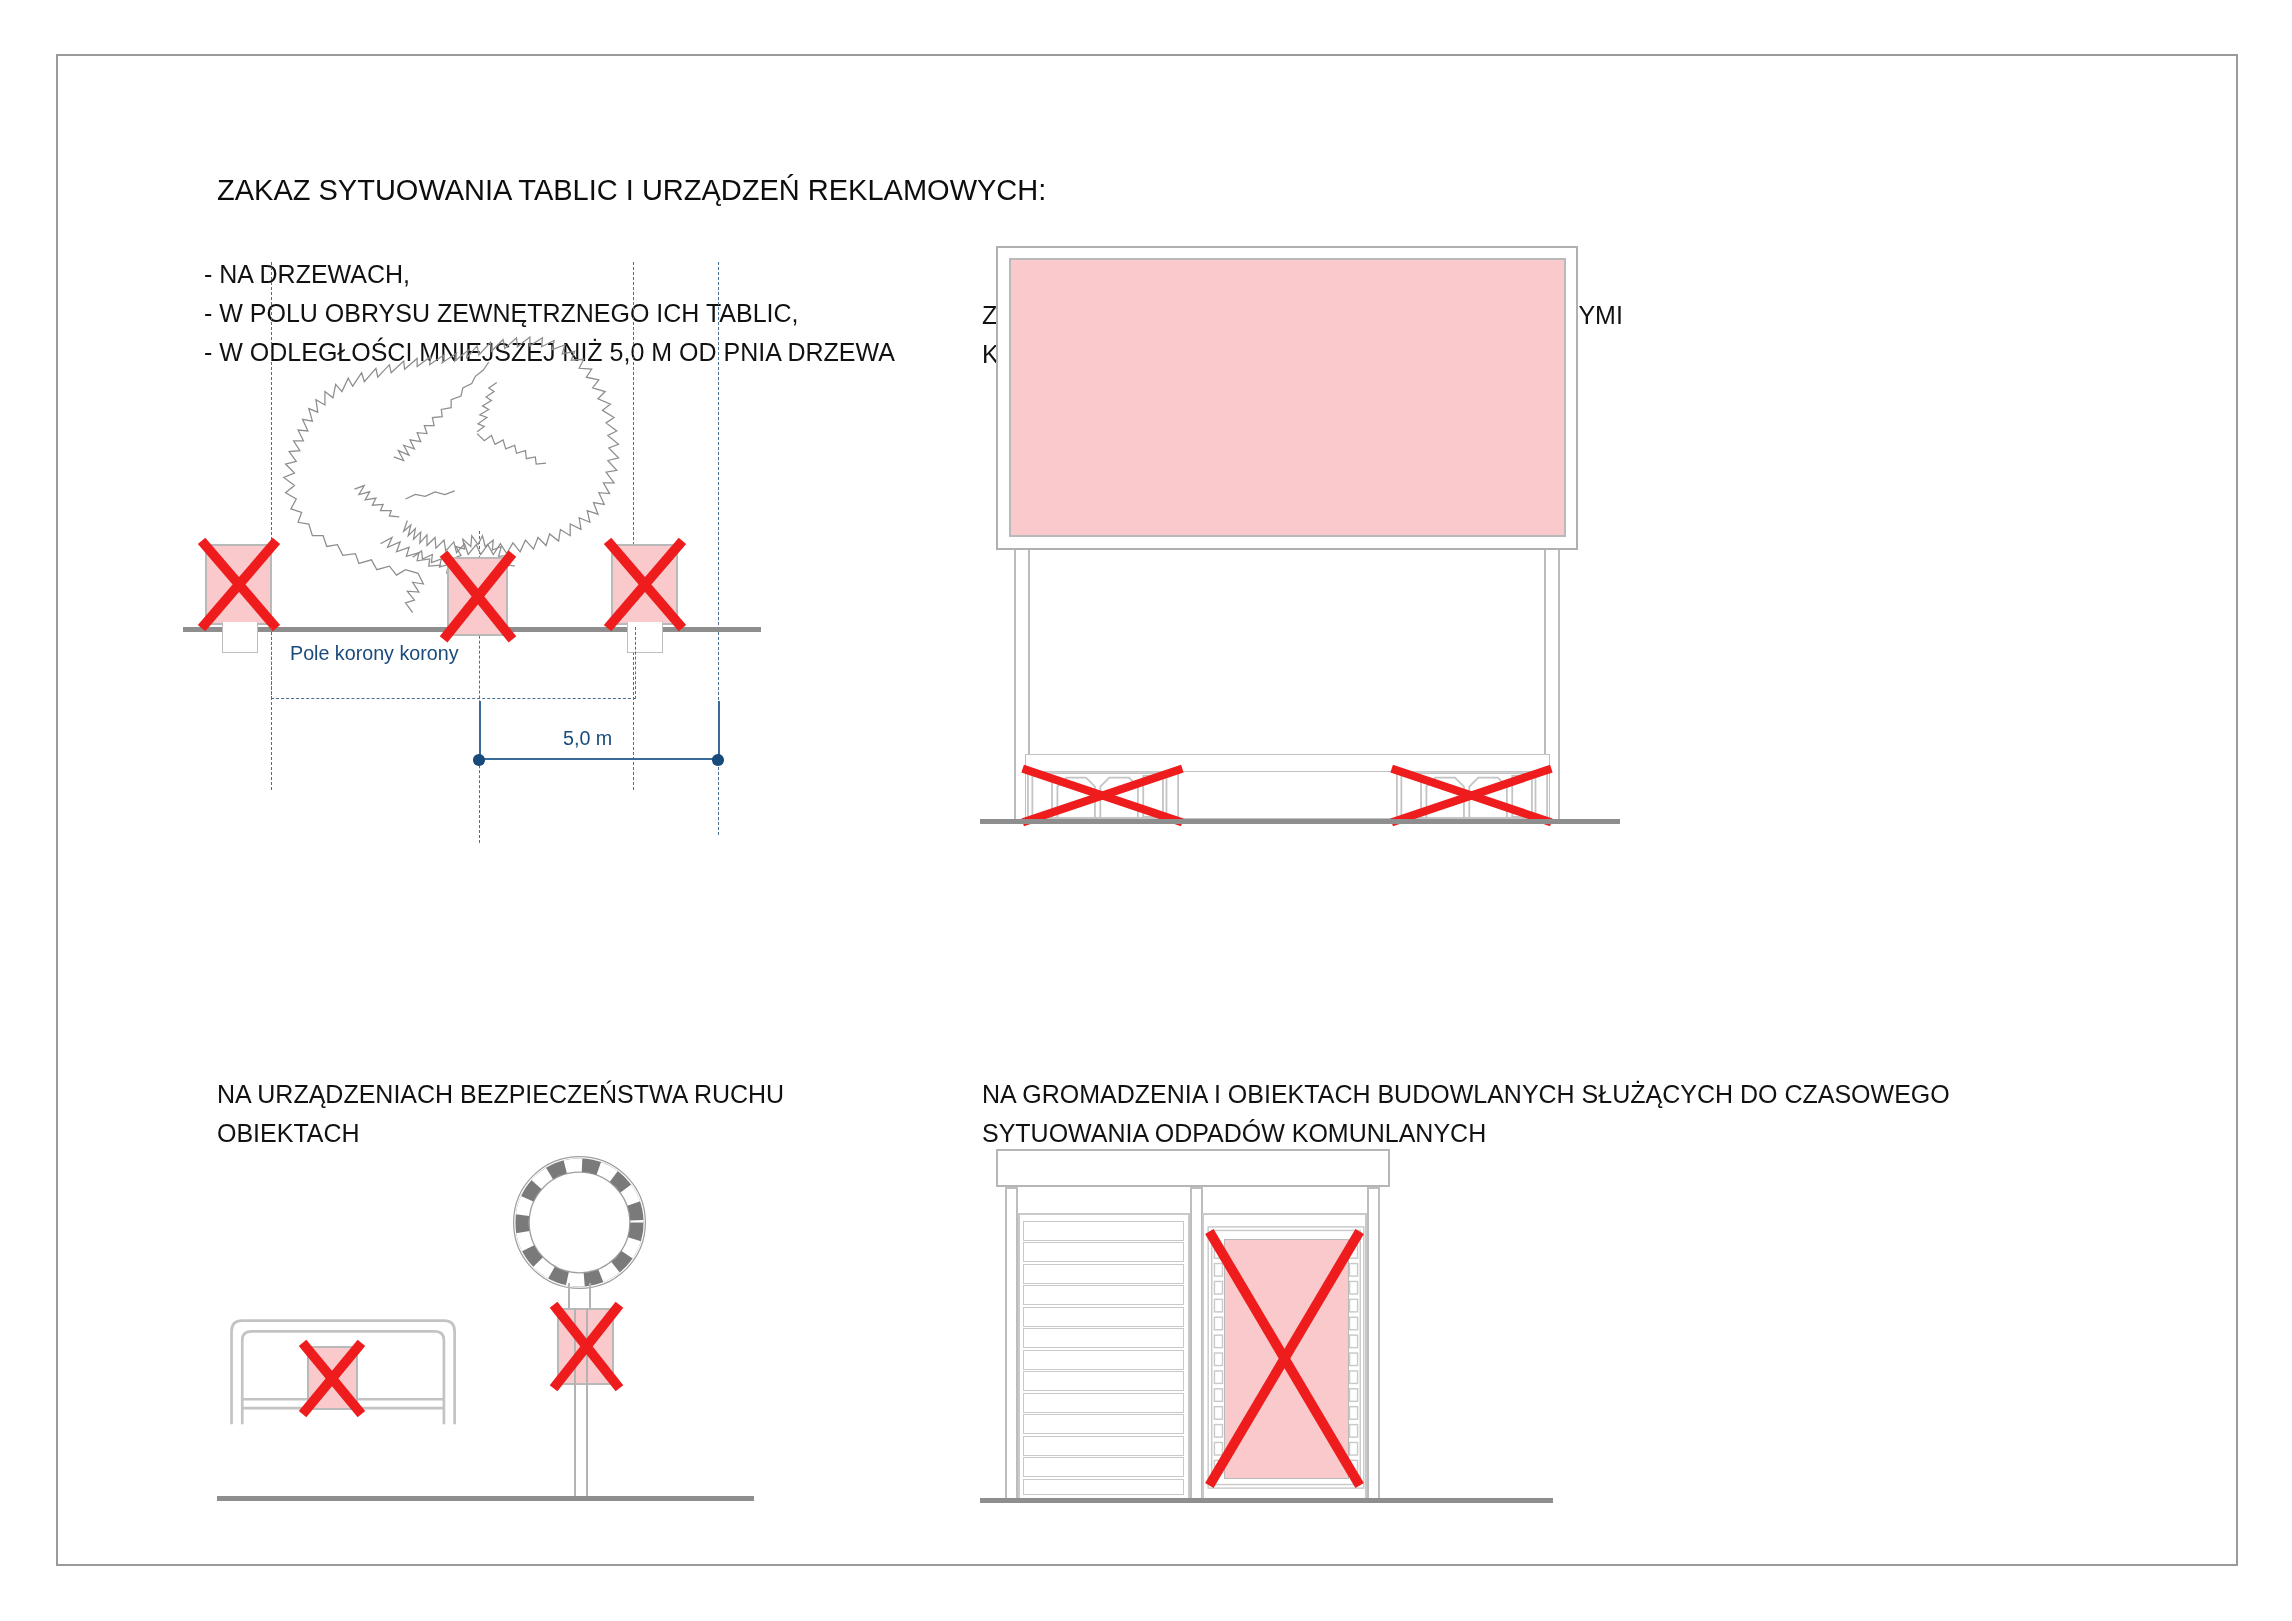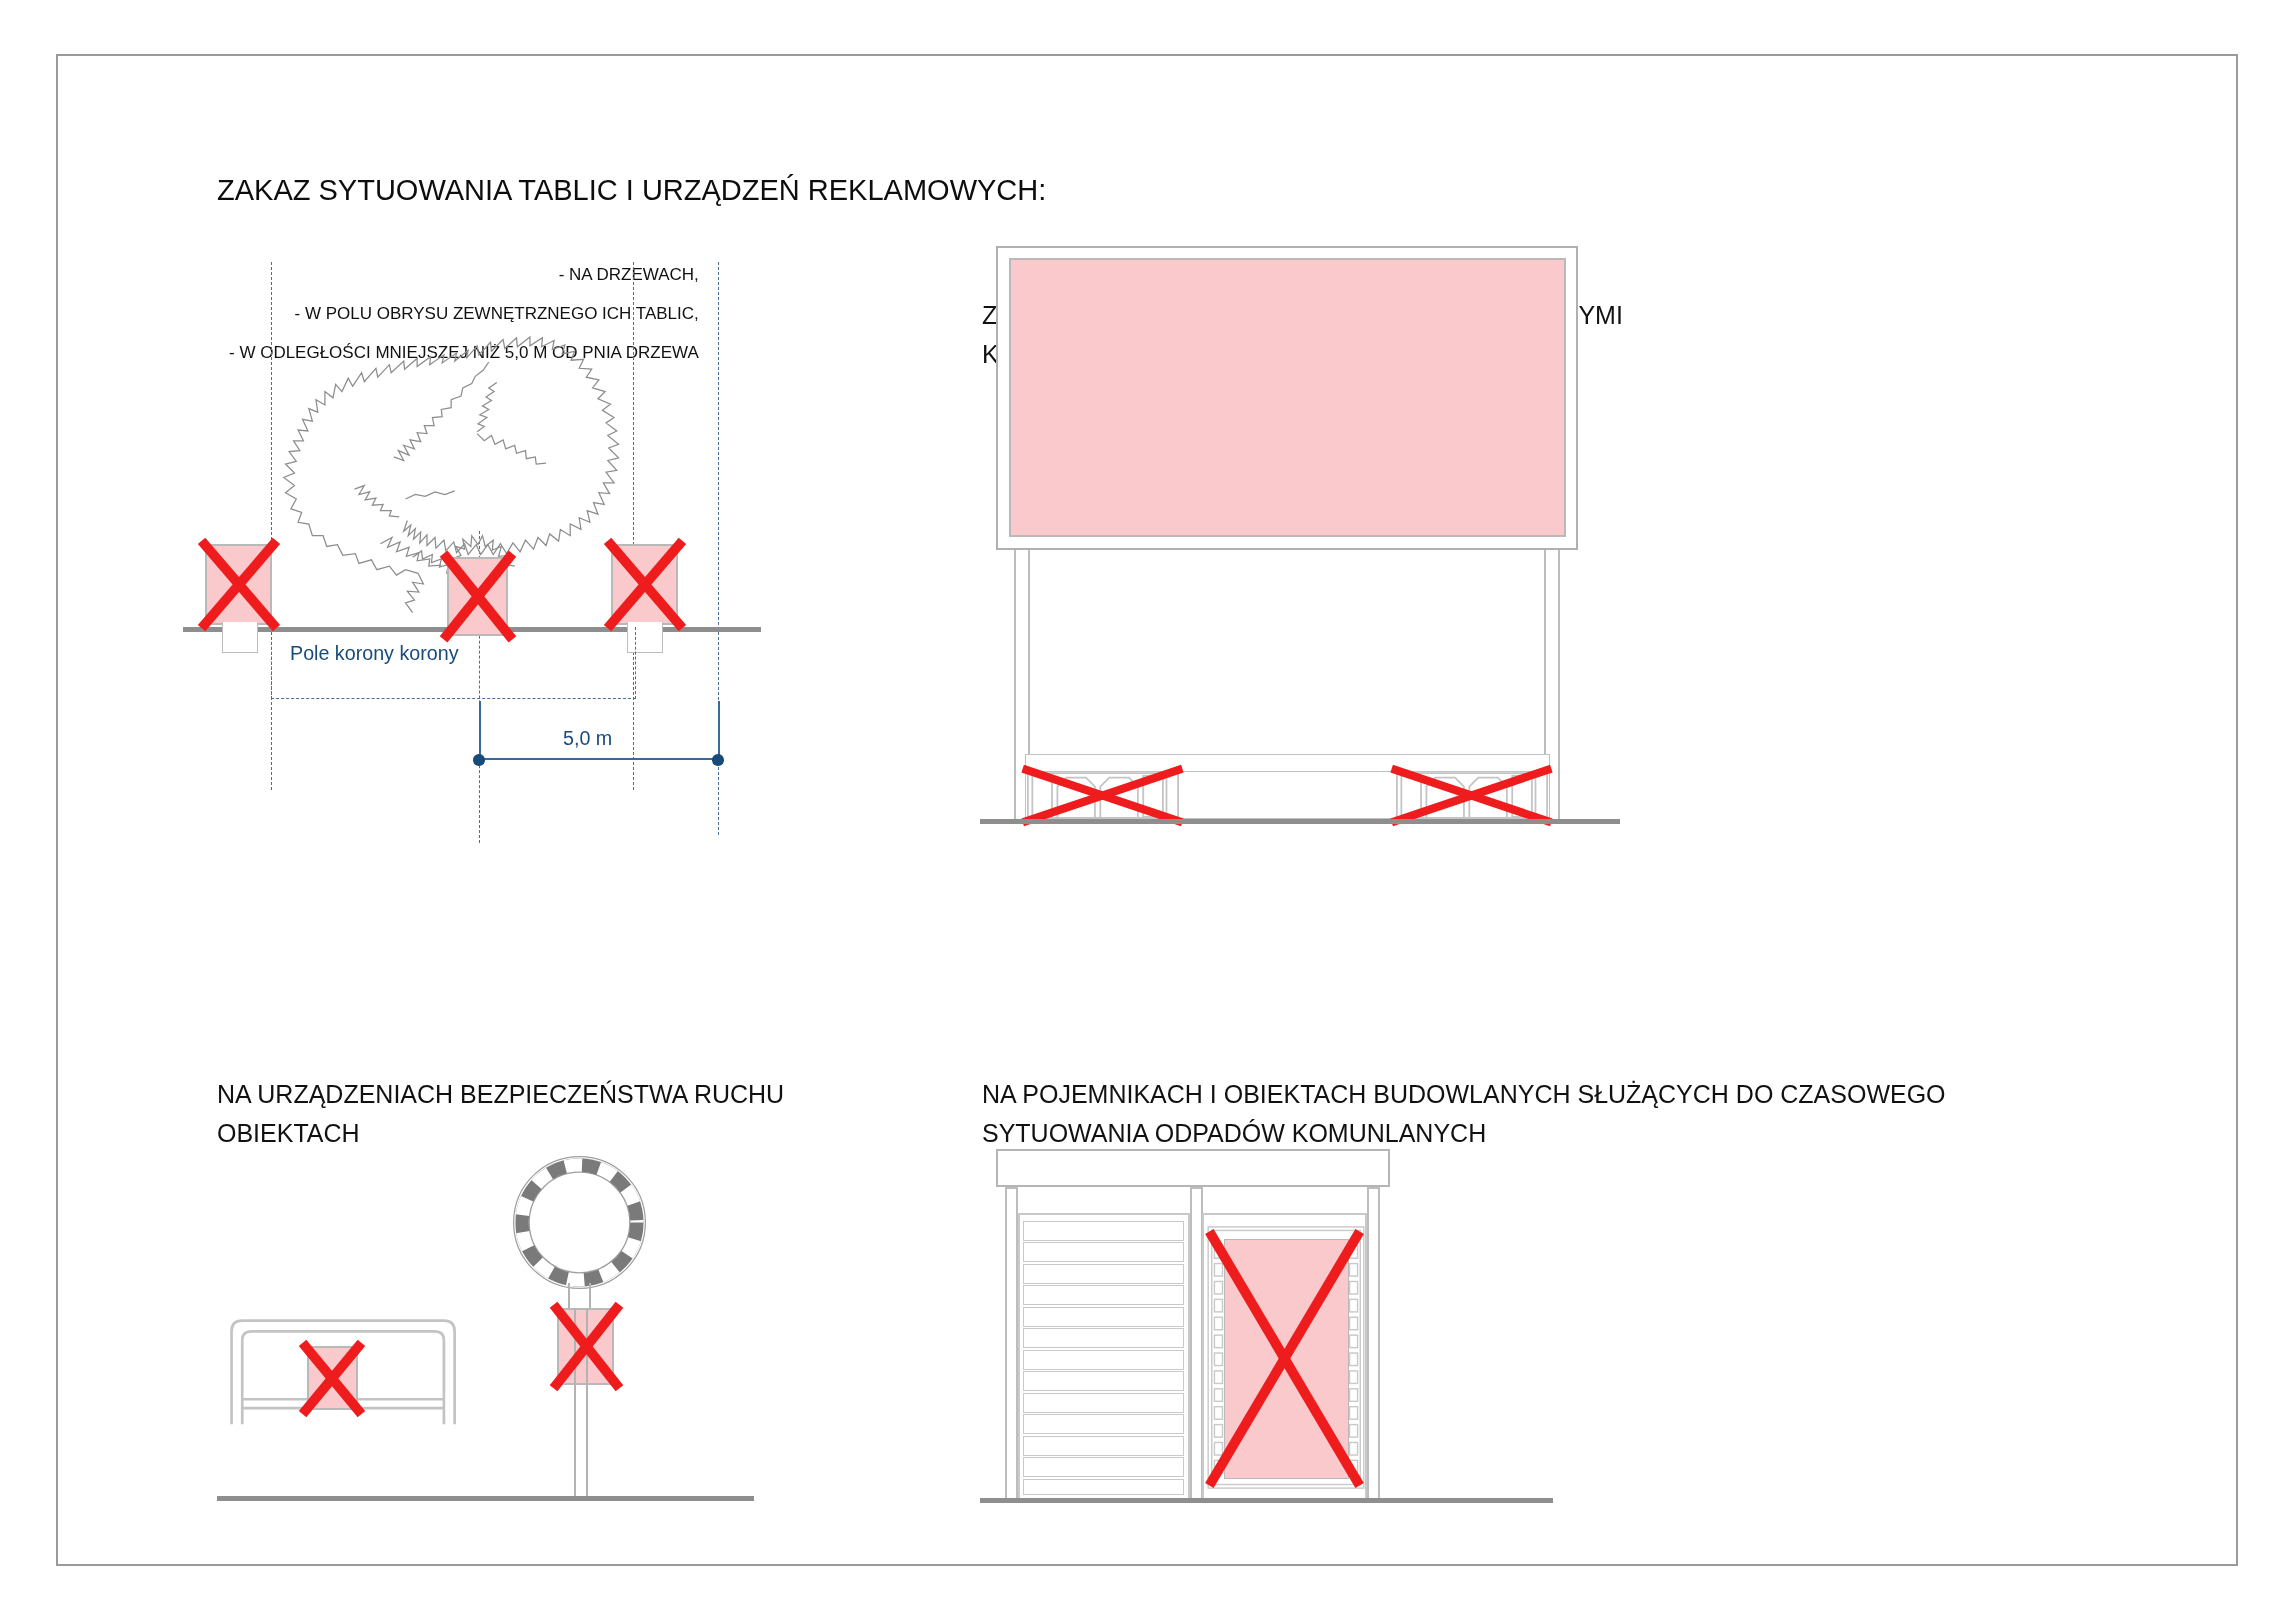--- a/index.html
+++ b/index.html
@@ -22,22 +22,22 @@
   .title{
     position:absolute;left:159px;top:52px;
     font-size:45px;font-weight:700;letter-spacing:0.2px;
     color:#0d0d0d;white-space:nowrap;
   }
   .subtitle{
     position:absolute;left:159px;top:118px;
     font-size:29px;font-weight:400;color:#0d0d0d;white-space:nowrap;
   }
   .bullets{
-    position:absolute;left:171px;top:199px;
-    font-size:17px;line-height:39px;color:#111;white-space:nowrap;text-align:right;
+    position:absolute;left:146px;top:199px;
+    font-size:25px;line-height:39px;color:#111;white-space:nowrap;
   }
   .cap{
     position:absolute;font-size:25px;line-height:39px;color:#111;white-space:nowrap;
   }
   .cap-ballast{left:924px;top:240px;}
   .cap-road{left:159px;top:1019px;}
   .cap-waste{left:924px;top:1019px;}
 
   
   .ground{position:absolute;background:#8e8e8e;height:4.5px;}
@@ -102,21 +102,21 @@
     <div>Z OBCIĄŻENIEM LUB ELEMENTAMI STABILIZUJĄCYMI</div>
     <div>KONSTRUKCJĘ NA POZIOMIE TERENU</div>
   </div>
 
   <div class="cap cap-road">
     <div>NA URZĄDZENIACH BEZPIECZEŃSTWA RUCHU</div>
     <div>OBIEKTACH</div>
   </div>
 
   <div class="cap cap-waste">
-    <div>NA POJEMNIKACH I OBIEKTACH BUDOWLANYCH  SŁUŻĄCYCH DO CZASOWEGO</div>
+    <div>NA GROMADZENIA I OBIEKTACH BUDOWLANYCH  SŁUŻĄCYCH DO CZASOWEGO</div>
     <div>SYTUOWANIA ODPADÓW KOMUNLANYCH</div>
   </div>
 
   <div id="diagA">
 
     <div class="dashv" style="left:88px;  top:27px; height:528px;"></div>
     <div class="dashv" style="left:450px; top:27px; height:528px;"></div>
     <div class="dashv" style="left:535px; top:27px; height:573px;"></div>
     <div class="dashv" style="left:296px; top:296px; height:312px;"></div>
 

